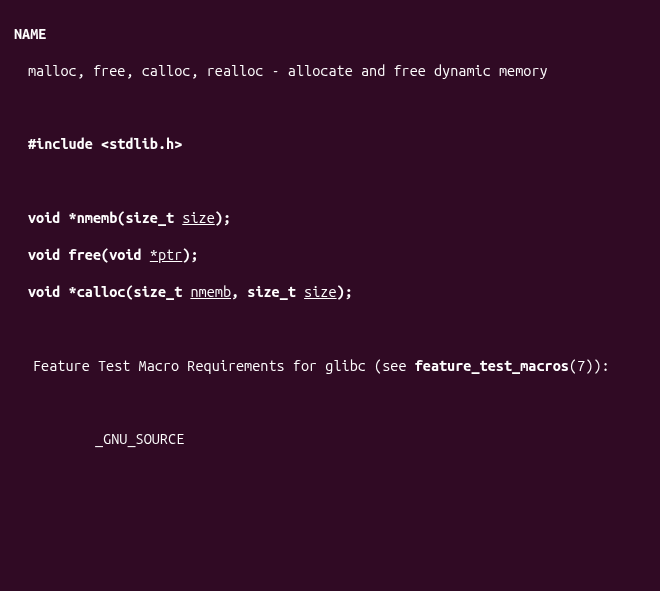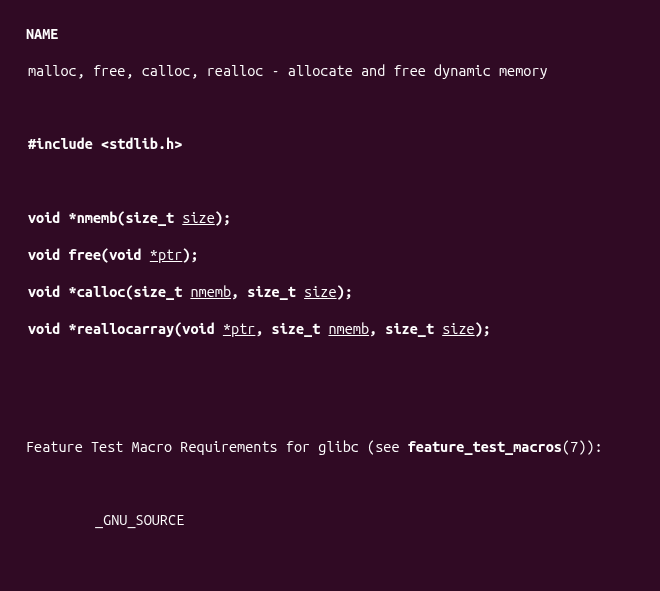--- a/index.html
+++ b/index.html
@@ -13,39 +13,38 @@
     width: 660px;
     height: 591px;
     overflow: hidden;
   }
   .page {
     padding: 6px 0 0 0;
     white-space: pre;
   }
   .b { font-weight: bold; }
   .u { text-decoration: underline; }
-  .line { display: block; padding-left: 26px; }
+  .line { display: block; padding-left: 14px; }
   .indent1 { padding-left: 28px; }
   .indent2 { padding-left: 95px; }
-  .fti { padding-left: 26px; margin-top: 44px; }
+  .fti { padding-left: 33px; }
   .blank { height: 18px; }
 </style>
 </head>
 <body>
 
 <div class="page">
 <span class="line b">NAME</span>
 <span class="line indent1">malloc, free, calloc, realloc - allocate and free dynamic memory</span>
 <div class="blank"></div>
 <span class="line indent1 b">#include &lt;stdlib.h&gt;</span>
 <div class="blank"></div>
 <span class="line indent1"><span class="b">void *nmemb(size_t </span><span class="u">size</span><span class="b">);</span></span>
 <span class="line indent1"><span class="b">void free(void </span><span class="u">*ptr</span><span class="b">);</span></span>
 <span class="line indent1"><span class="b">void *calloc(size_t </span><span class="u">nmemb</span><span class="b">, size_t </span><span class="u">size</span><span class="b">);</span></span>
-<span class="line indent1"><span class="b">void *reallocarray(void </span><span class="u">*ptr</span><span class="b">, size_t </span><span class="u">nmemb</span><span class="b">, size_t </span><span class="u">size</span><span class="b">);</span></span>
 <div class="blank"></div>
 <span class="line fti"><span>Feature Test Macro Requirements for glibc (see </span><span class="b">feature_test_macros</span><span>(7)):</span></span>
 <div class="blank"></div>
 <span class="line indent2">_GNU_SOURCE</span>
 
 
 
 
 
 

